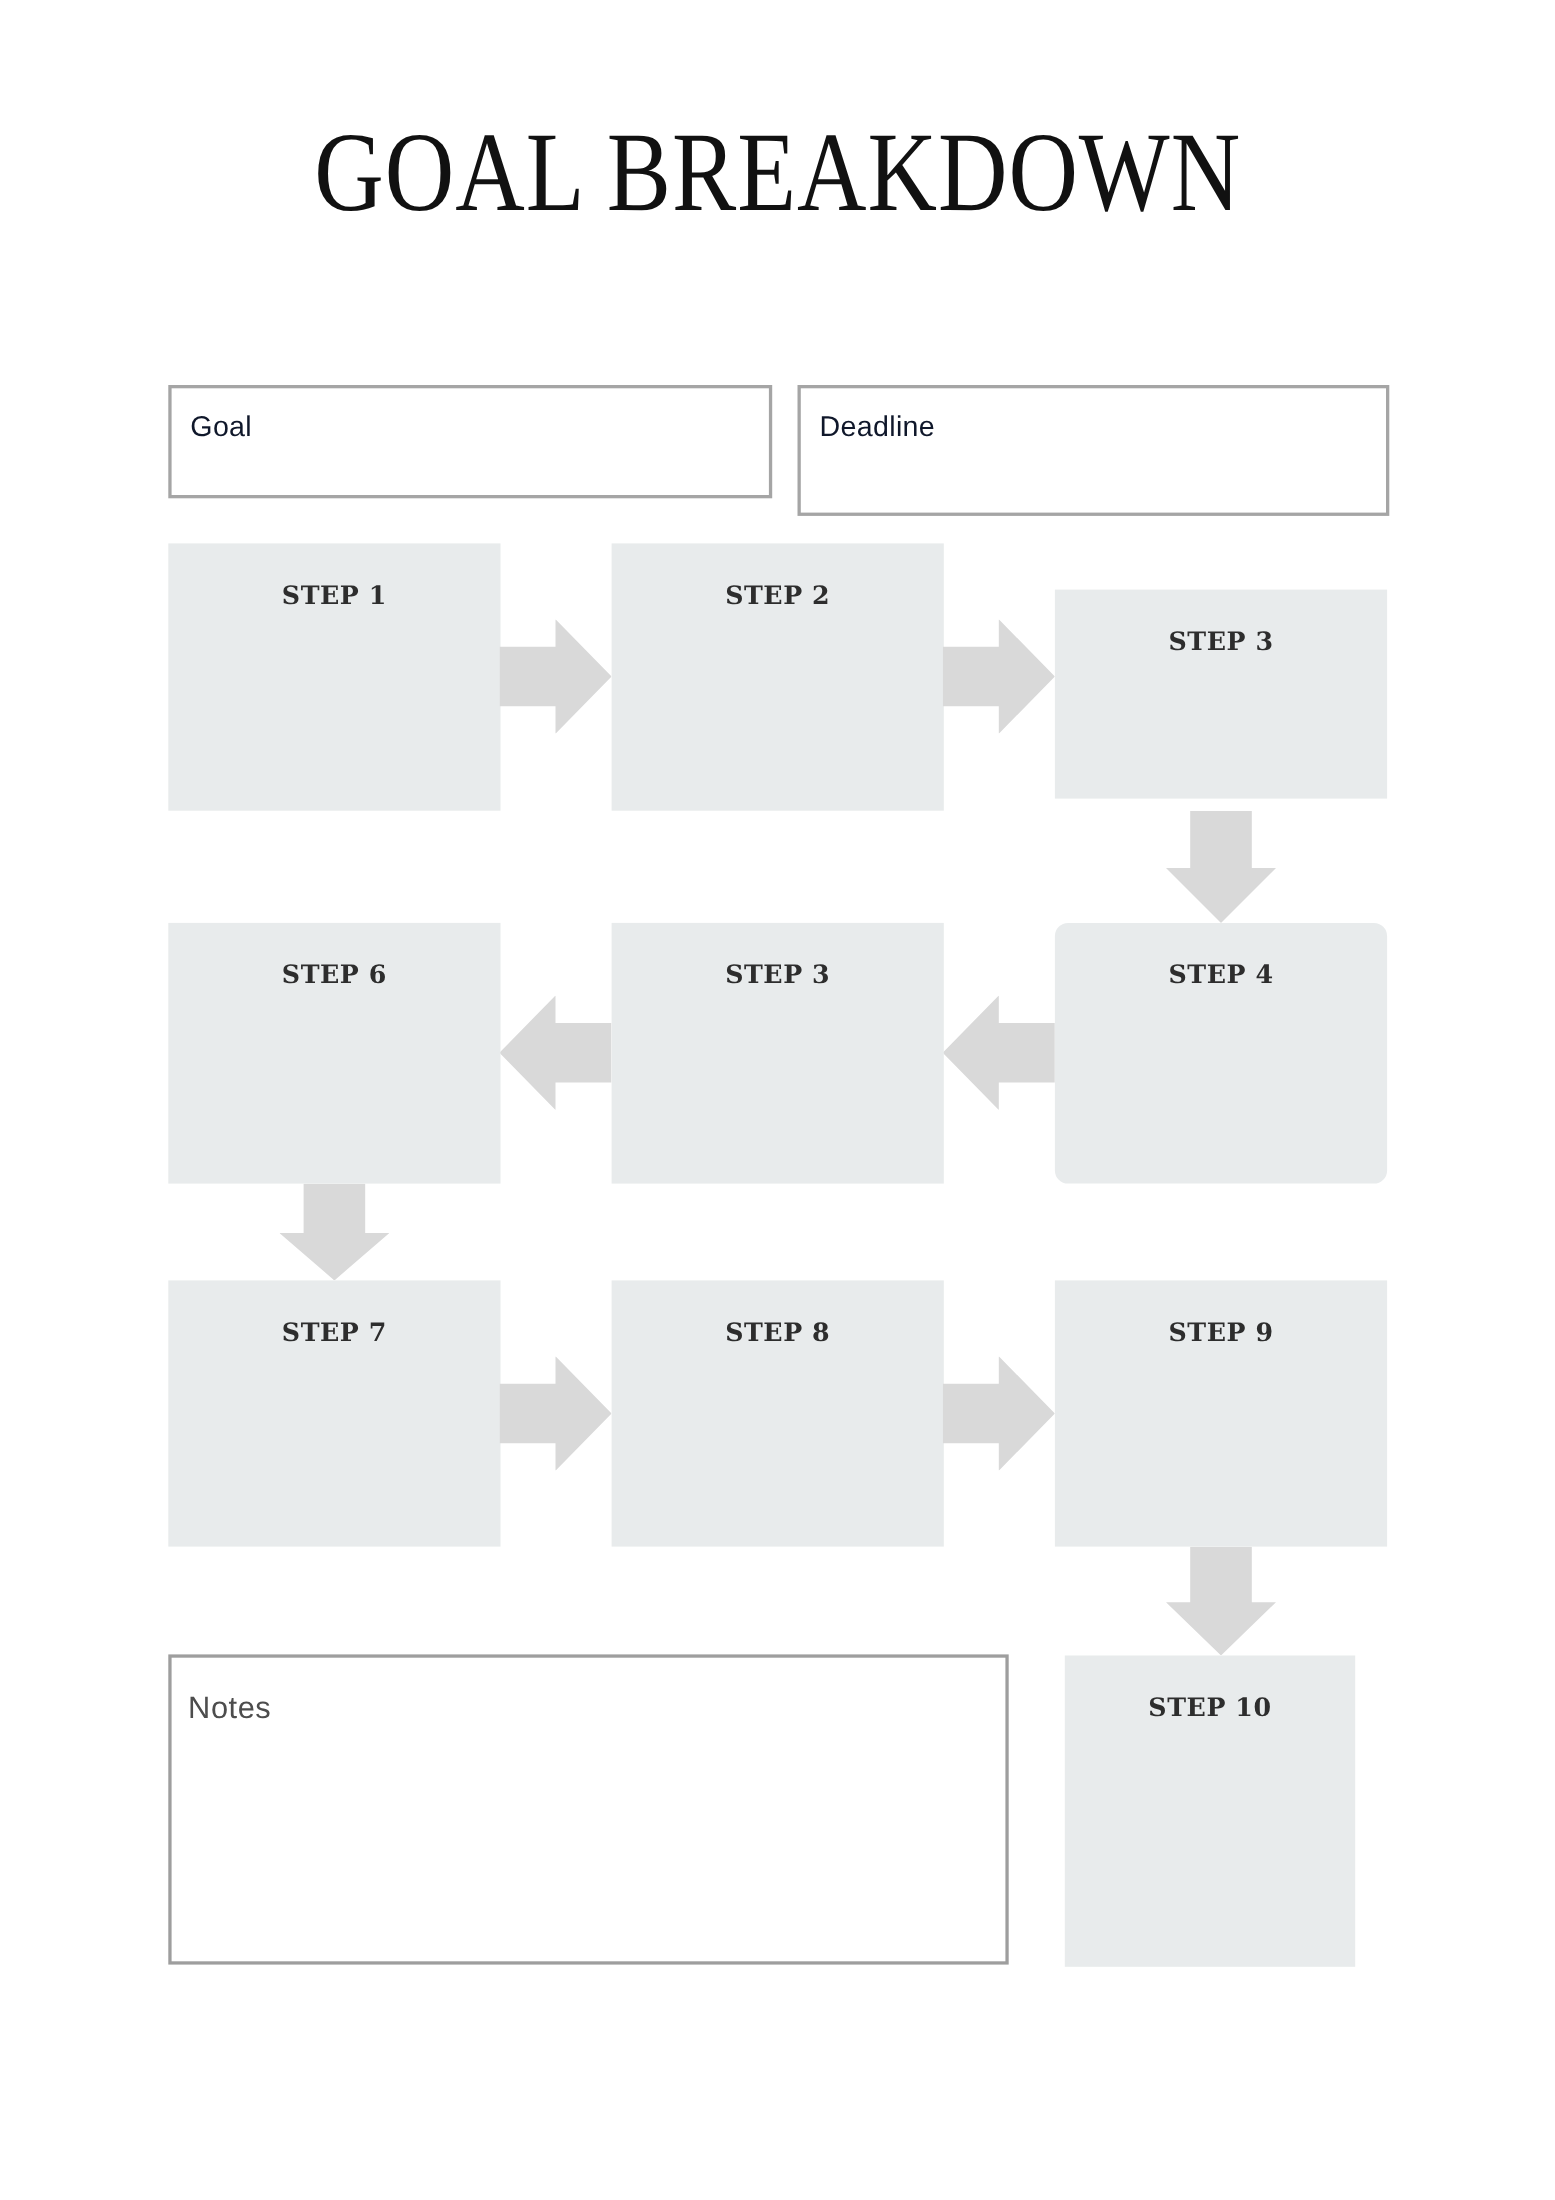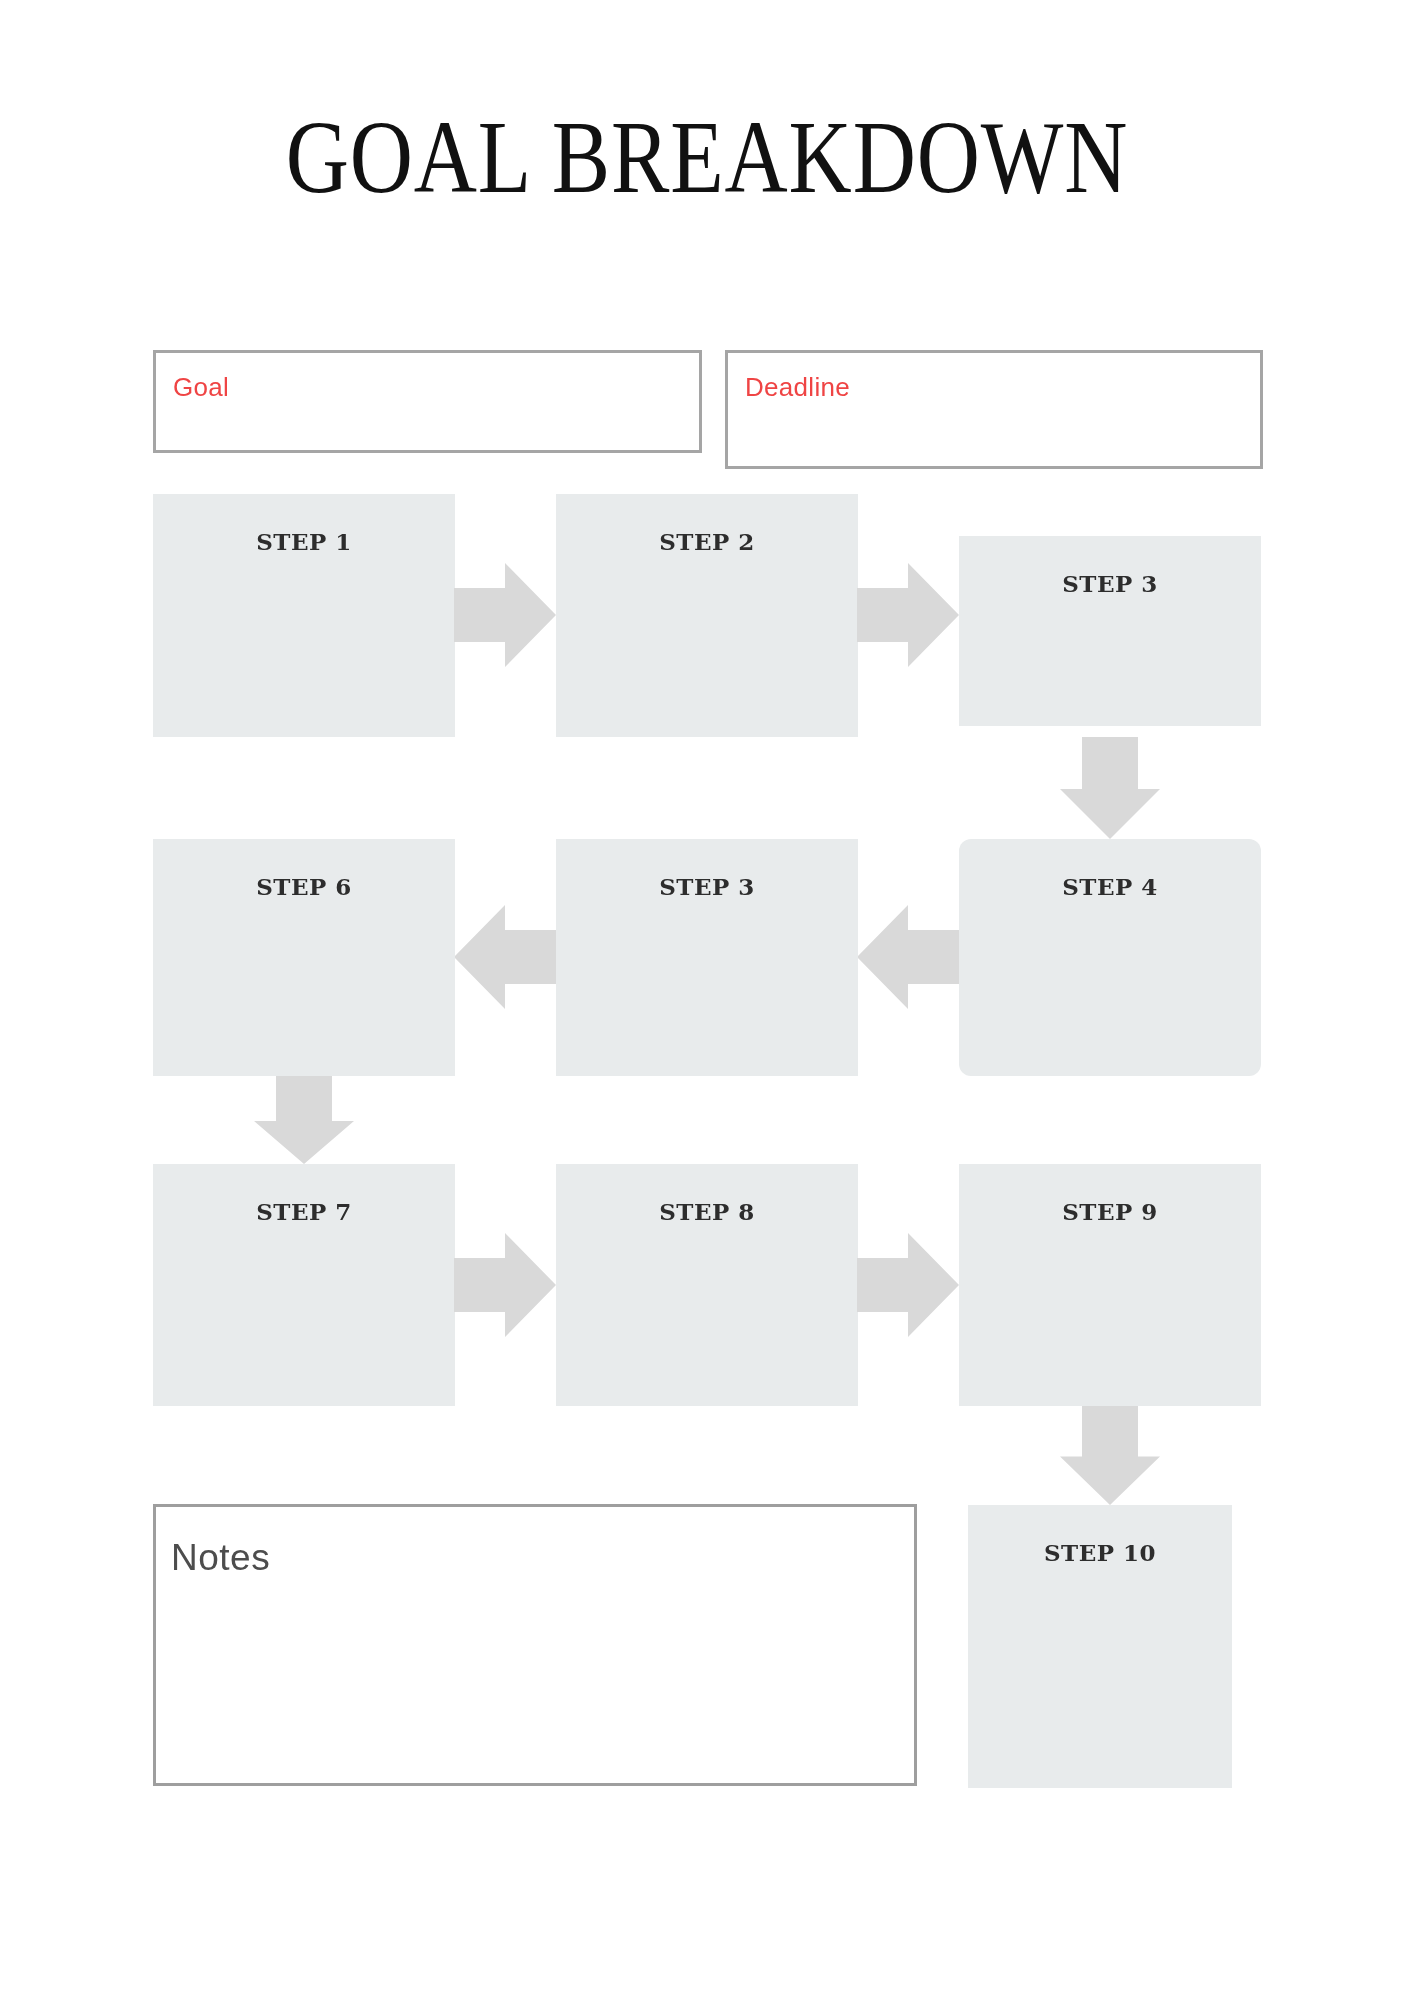--- a/index.html
+++ b/index.html
@@ -34,26 +34,26 @@
     border: 3px solid #a5a5a5;
   }
   .field-goal     { left: 153px; top: 350px;  width: 549px; height: 103px; }
   .field-deadline { left: 725px; top: 350px;  width: 538px; height: 119px; }
   .field-notes    { left: 153px; top: 1504px; width: 764px; height: 282px; border-color: #9e9e9e; }
 
   .field-label {
     display: block;
     padding: 19px 0 0 17px;
     font-size: 26px;
-    color: #ef4444;
+    color: #0f172a;
     letter-spacing: 0.3px;
   }
   .notes-label {
     padding: 30px 0 0 15px;
-    font-size: 37px;
+    font-size: 28px;
     color: #4d4d4d;
     letter-spacing: 0.5px;
   }
 
   
   .step {
     width: 302px;
     background: #e8ebec;
     text-align: center;
   }

